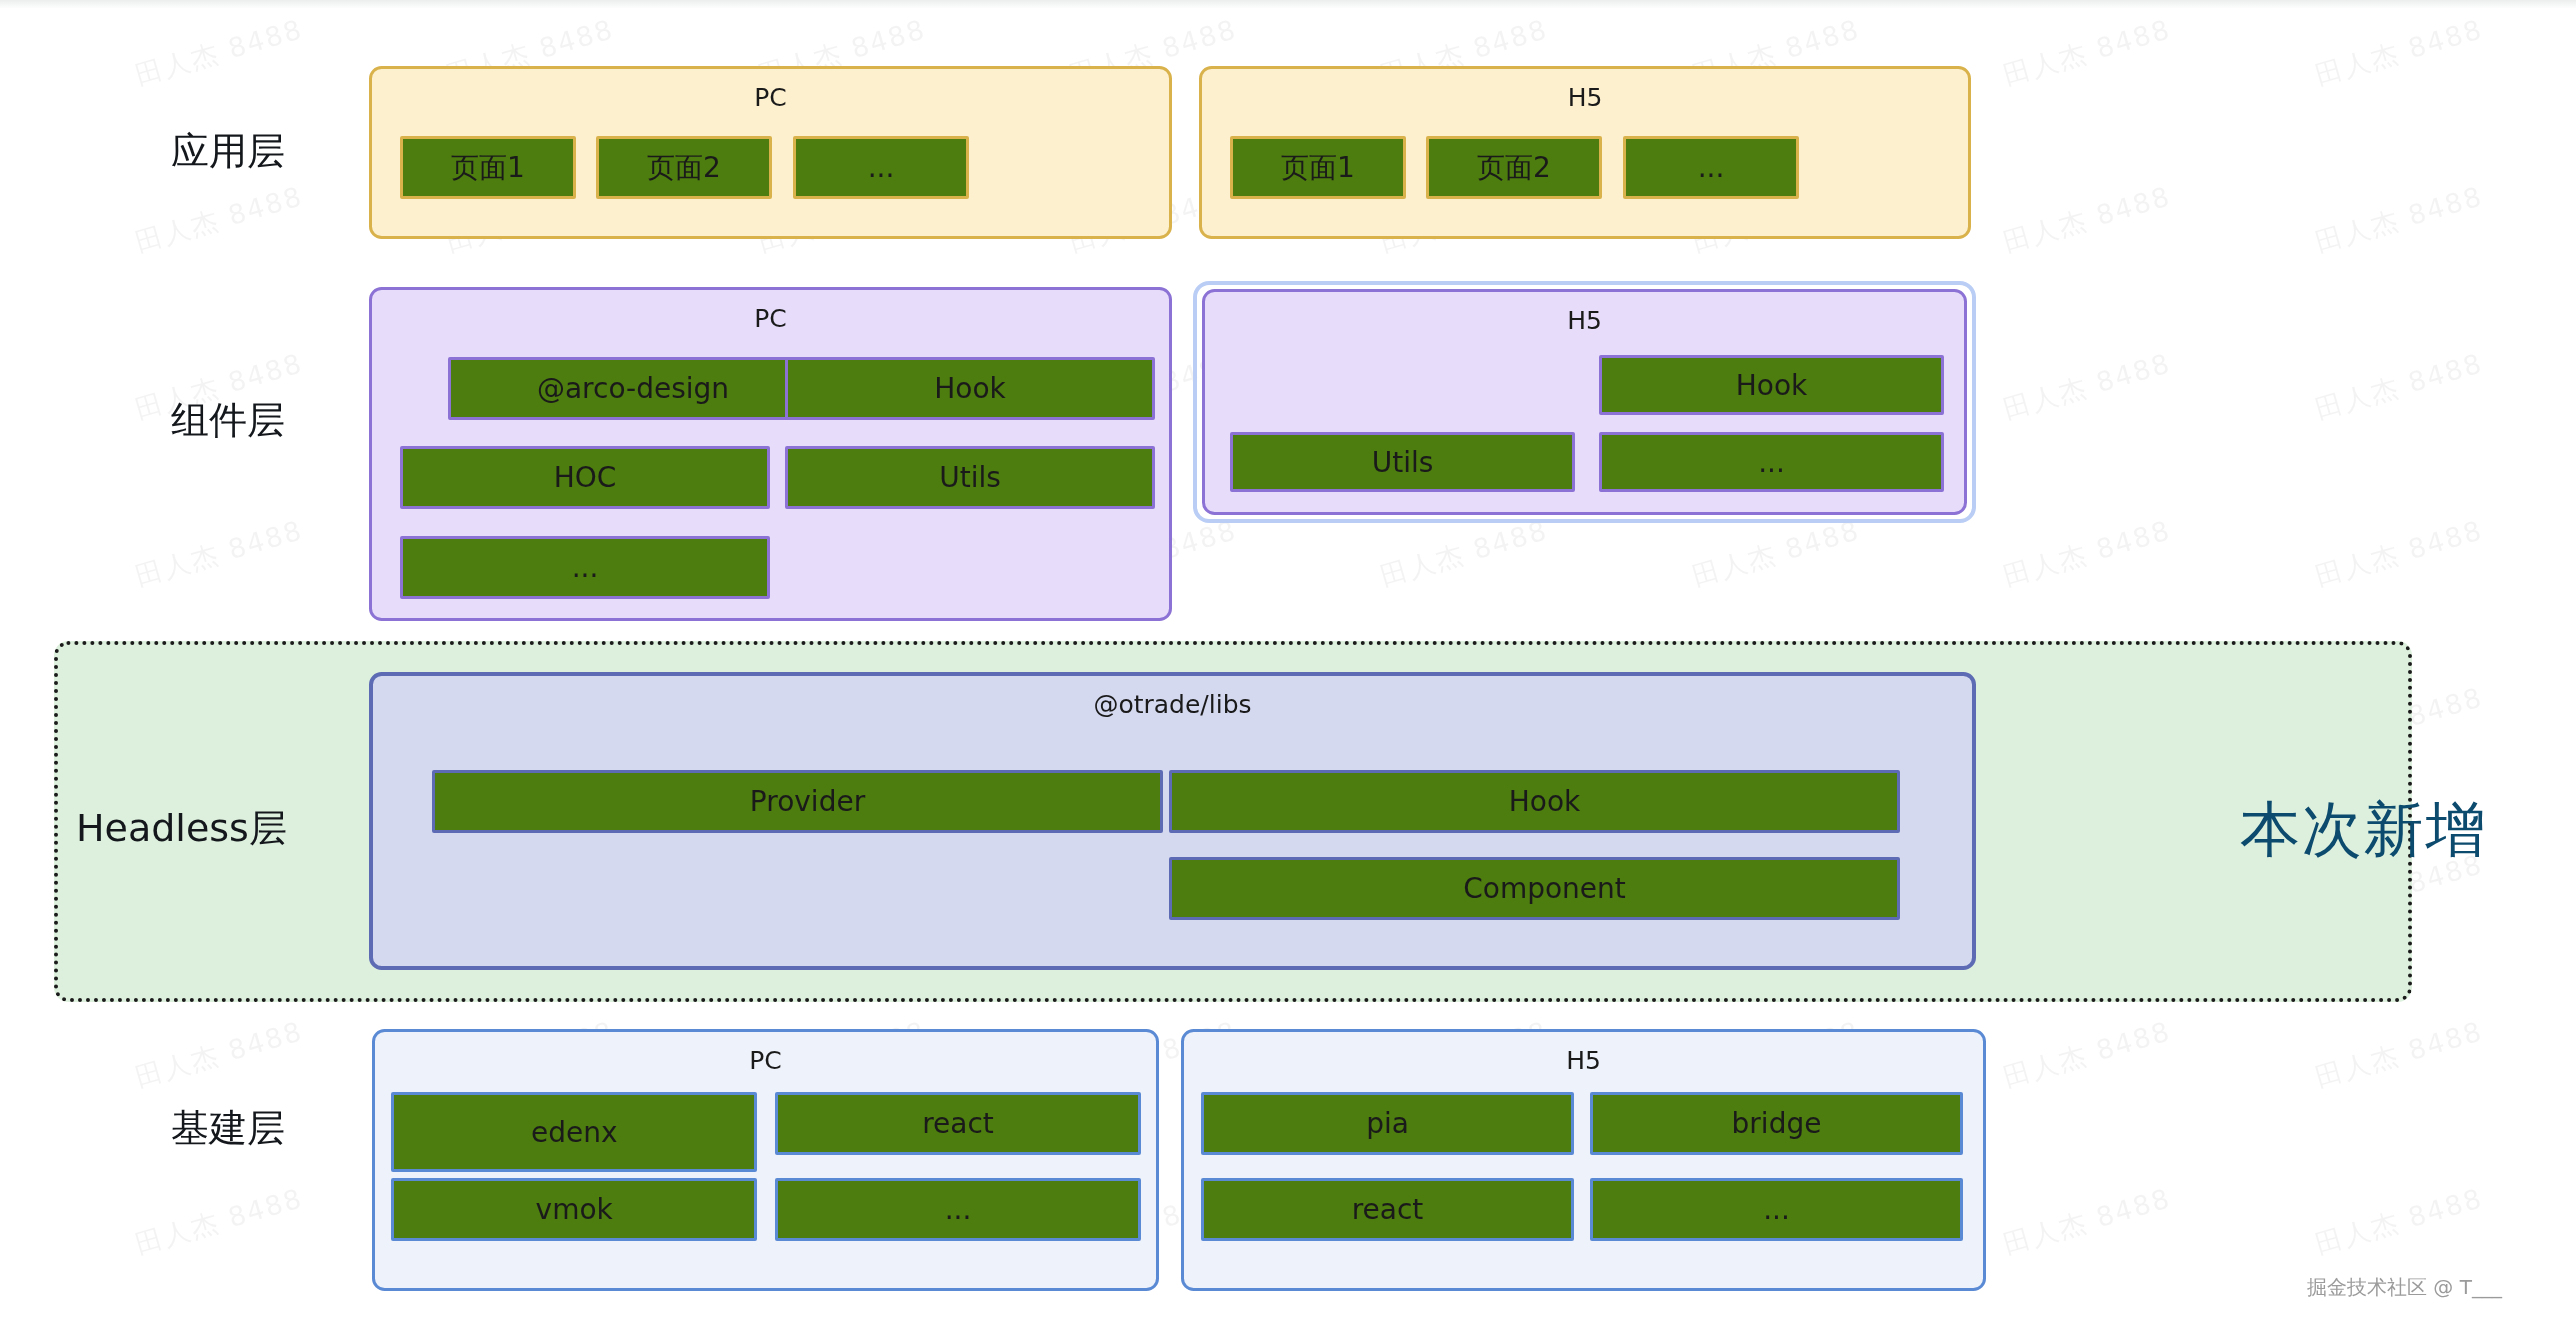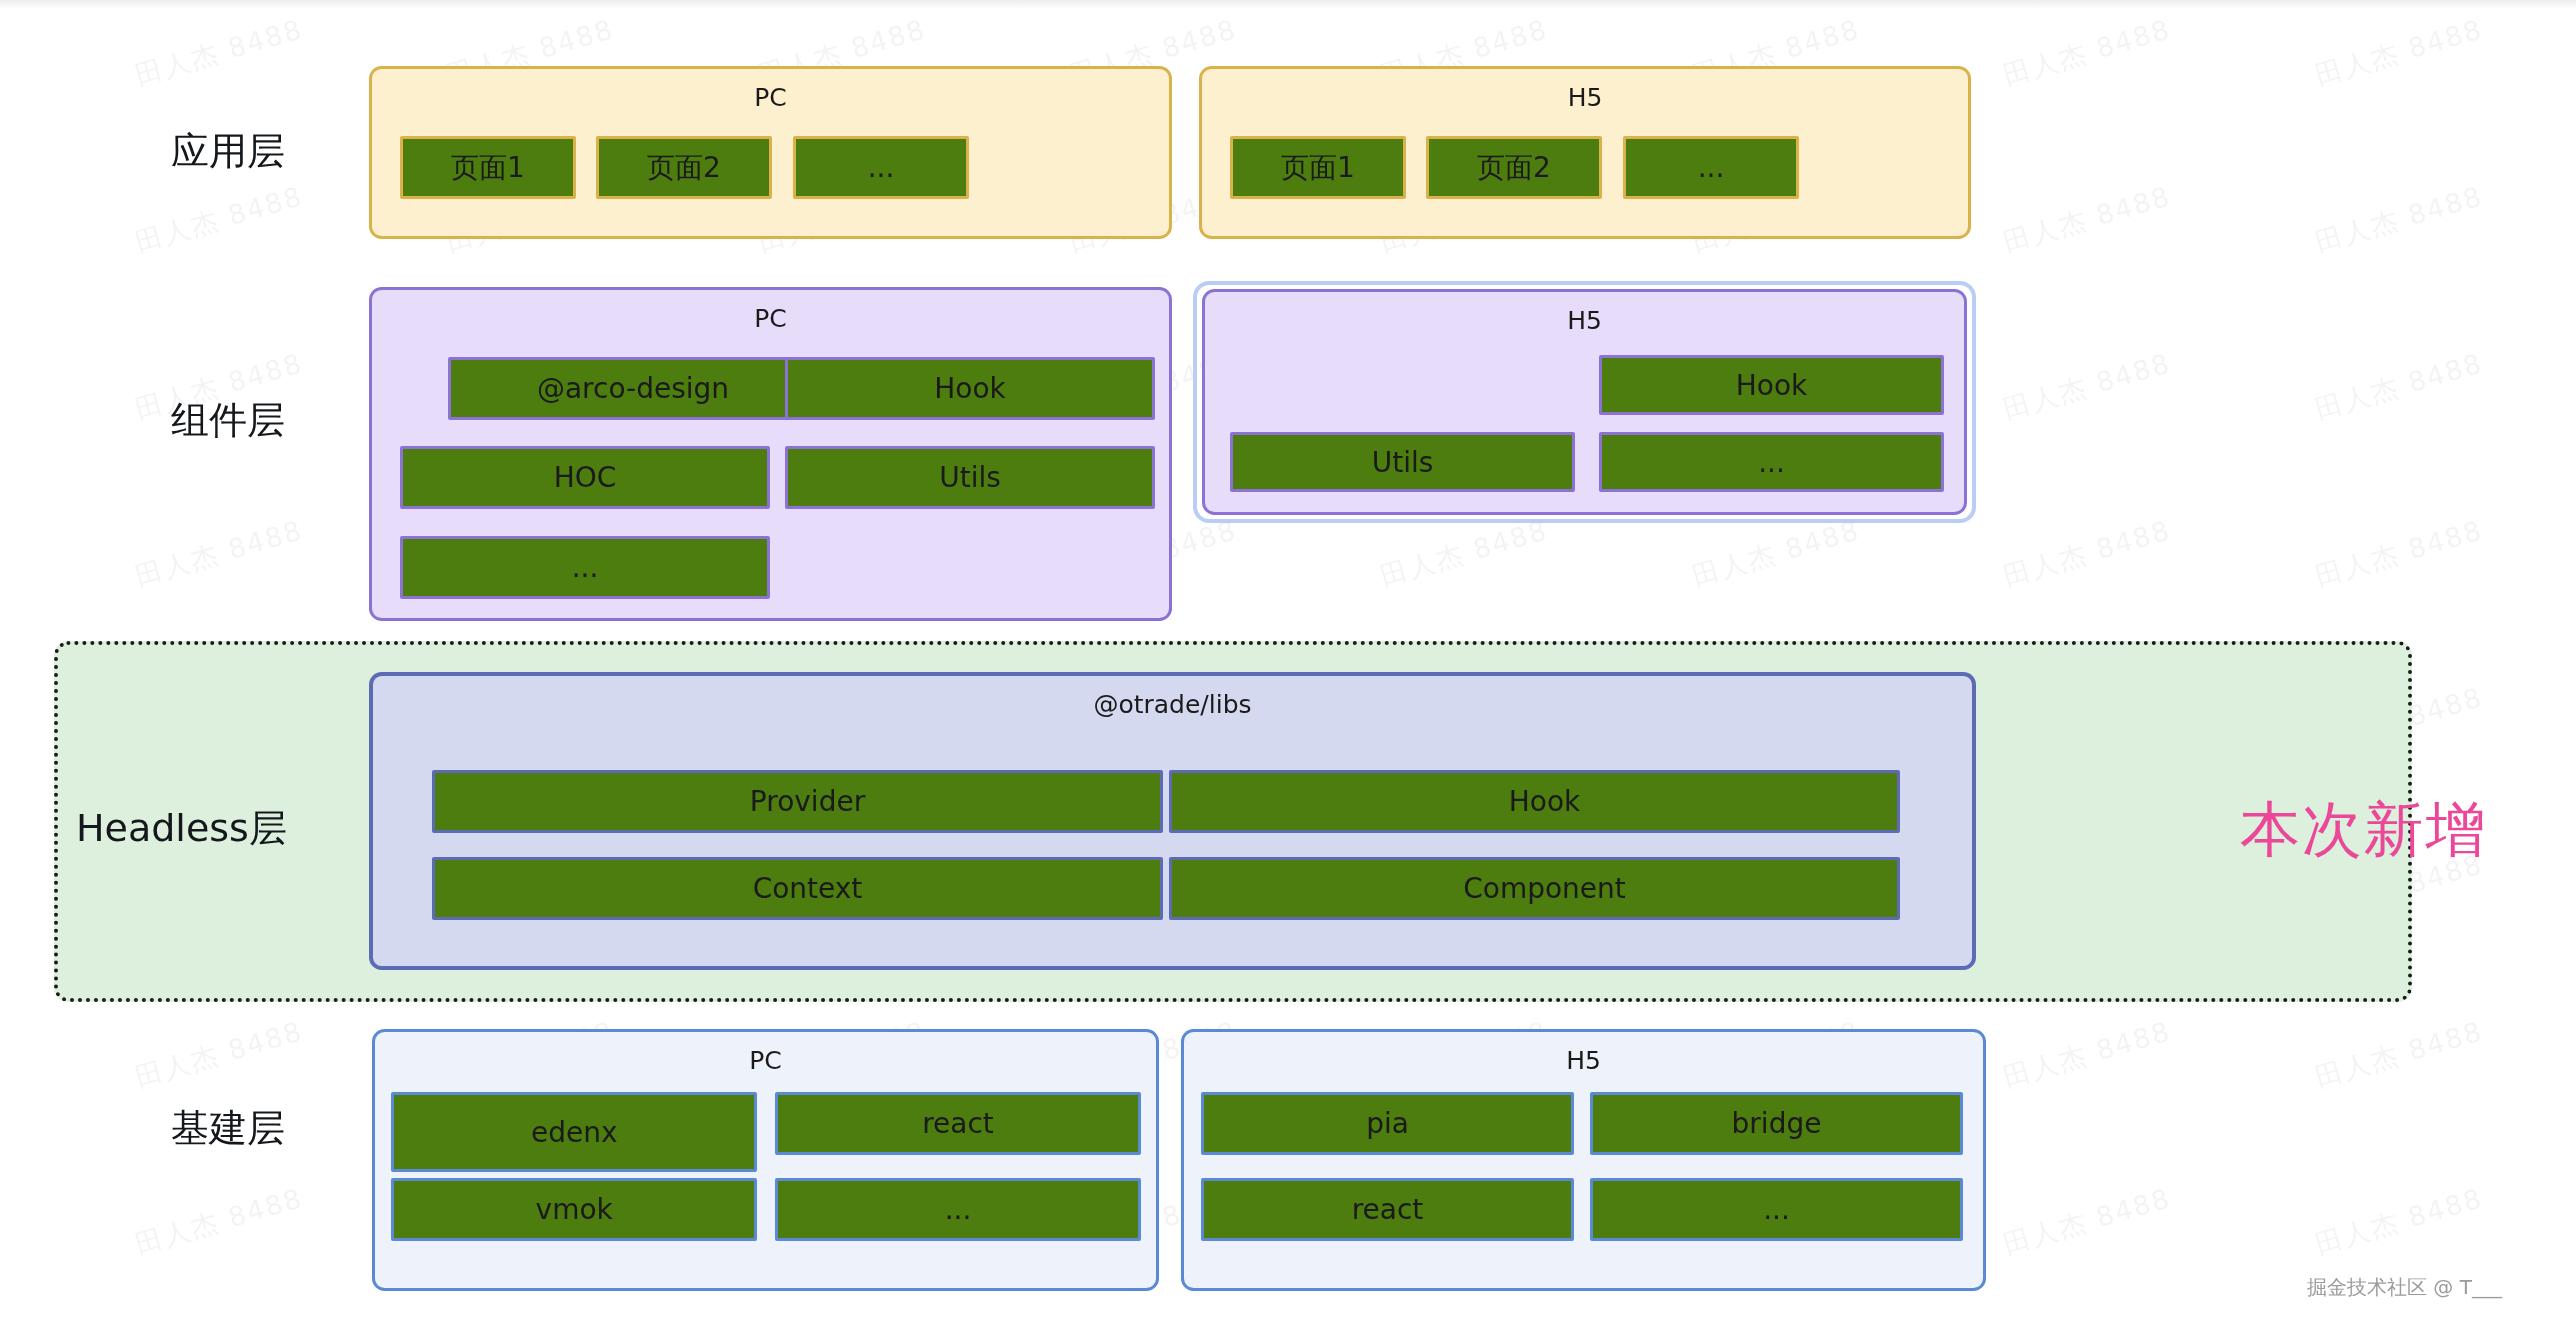--- a/index.html
+++ b/index.html
@@ -45,21 +45,21 @@
   .g-green{background:#ddf0dd;border:4.5px dotted #1b1b1b;border-radius:14.4px;}
 
   
   .g-peri{background:#d4d9f0;border:4.5px solid #5c6bb4;}
   .c-peri{border:3.6px solid #5c6bb4;padding-left:20px;}
 
   
   .g-blue{background:#eef2fa;border:3.6px solid #5b8ad4;}
   .c-blue{border:3.6px solid #5b8ad4;}
 
-  .new-tag{position:absolute;font-size:60px;color:#ec4899;white-space:nowrap;
+  .new-tag{position:absolute;font-size:60px;color:#0c4a6e;white-space:nowrap;
     font-family:"DejaVu Sans","Liberation Sans",sans-serif;letter-spacing:1.8px;}
 
   .credit{position:absolute;font-size:20px;color:#9b9b9b;white-space:nowrap;
     font-family:"DejaVu Sans","Liberation Sans",sans-serif;}
 </style>
 </head>
 <body>
 
 <div class="top-band"></div>
 
@@ -169,21 +169,20 @@
   </div>
 
   <div class="group g-green" style="left:54px;top:641px;width:2358px;height:361px;"></div>
 
   <div class="row-label" style="left:76px;top:803px;">Headless层</div>
 
   <div class="group g-peri" style="left:369px;top:672px;width:1607px;height:298px;">
     <div class="group-title" style="top:14.4px;">@otrade/libs</div>
     <div class="chip c-peri" style="left:59px;top:94px;width:731px;height:63px;">Provider</div>
     <div class="chip c-peri" style="left:796px;top:94px;width:731px;height:63px;">Hook</div>
-    <div class="chip c-peri" style="left:59px;top:181px;width:731px;height:63px;">Context</div>
     <div class="chip c-peri" style="left:796px;top:181px;width:731px;height:63px;">Component</div>
   </div>
 
   <div class="new-tag" style="left:2240px;top:790px;">本次新增</div>
 
   <div class="row-label" style="left:171px;top:1103px;">基建层</div>
 
   <div class="group g-blue" style="left:372px;top:1029px;width:787px;height:262px;">
     <div class="group-title" style="top:14.4px;">PC</div>
     <div class="chip c-blue" style="left:16.2px;top:60px;width:366px;height:80px;">edenx</div>

